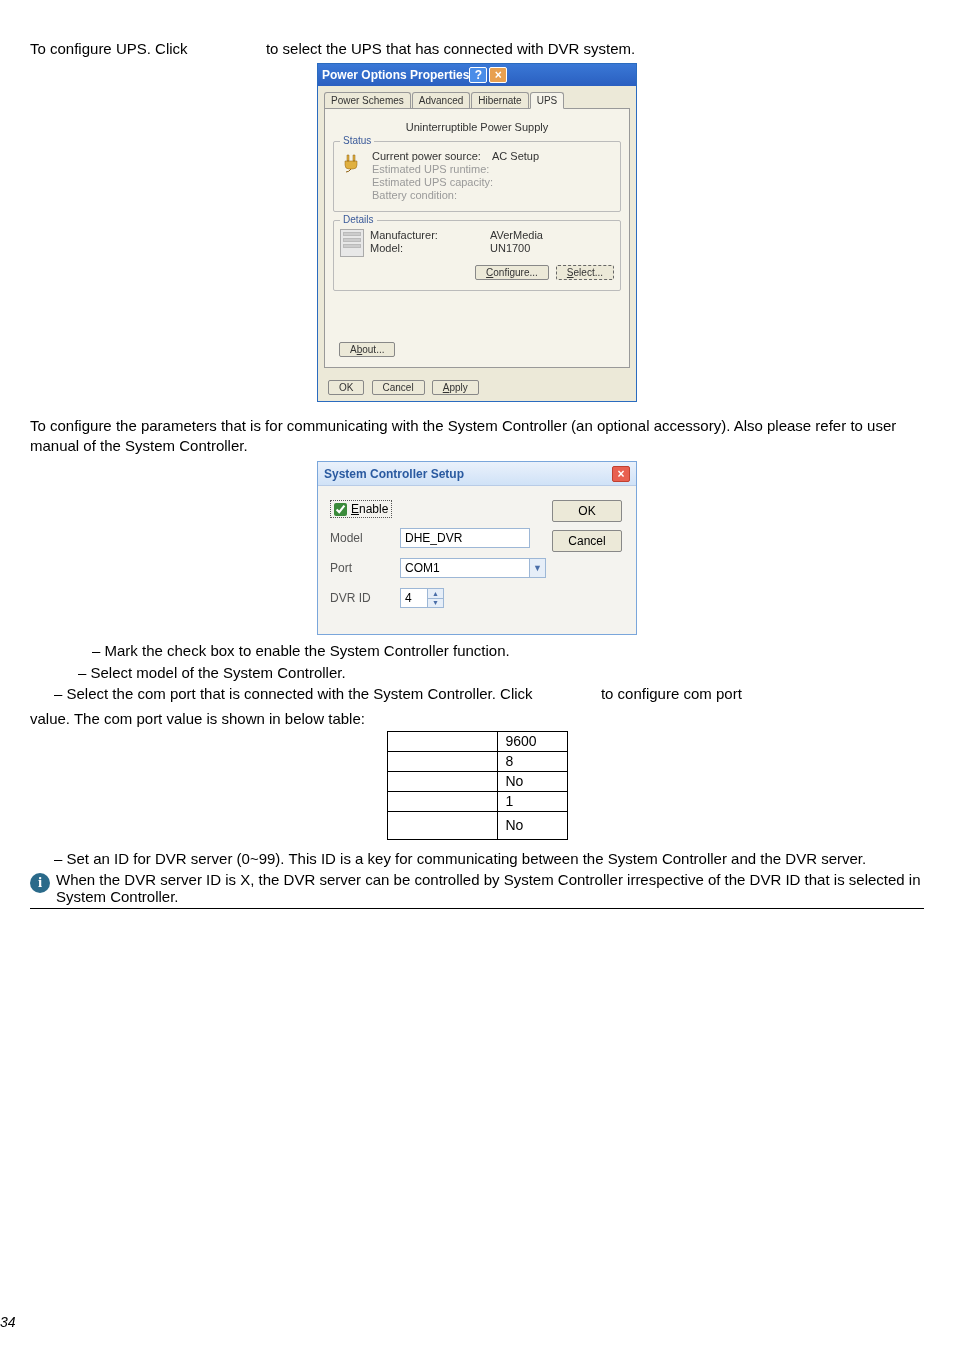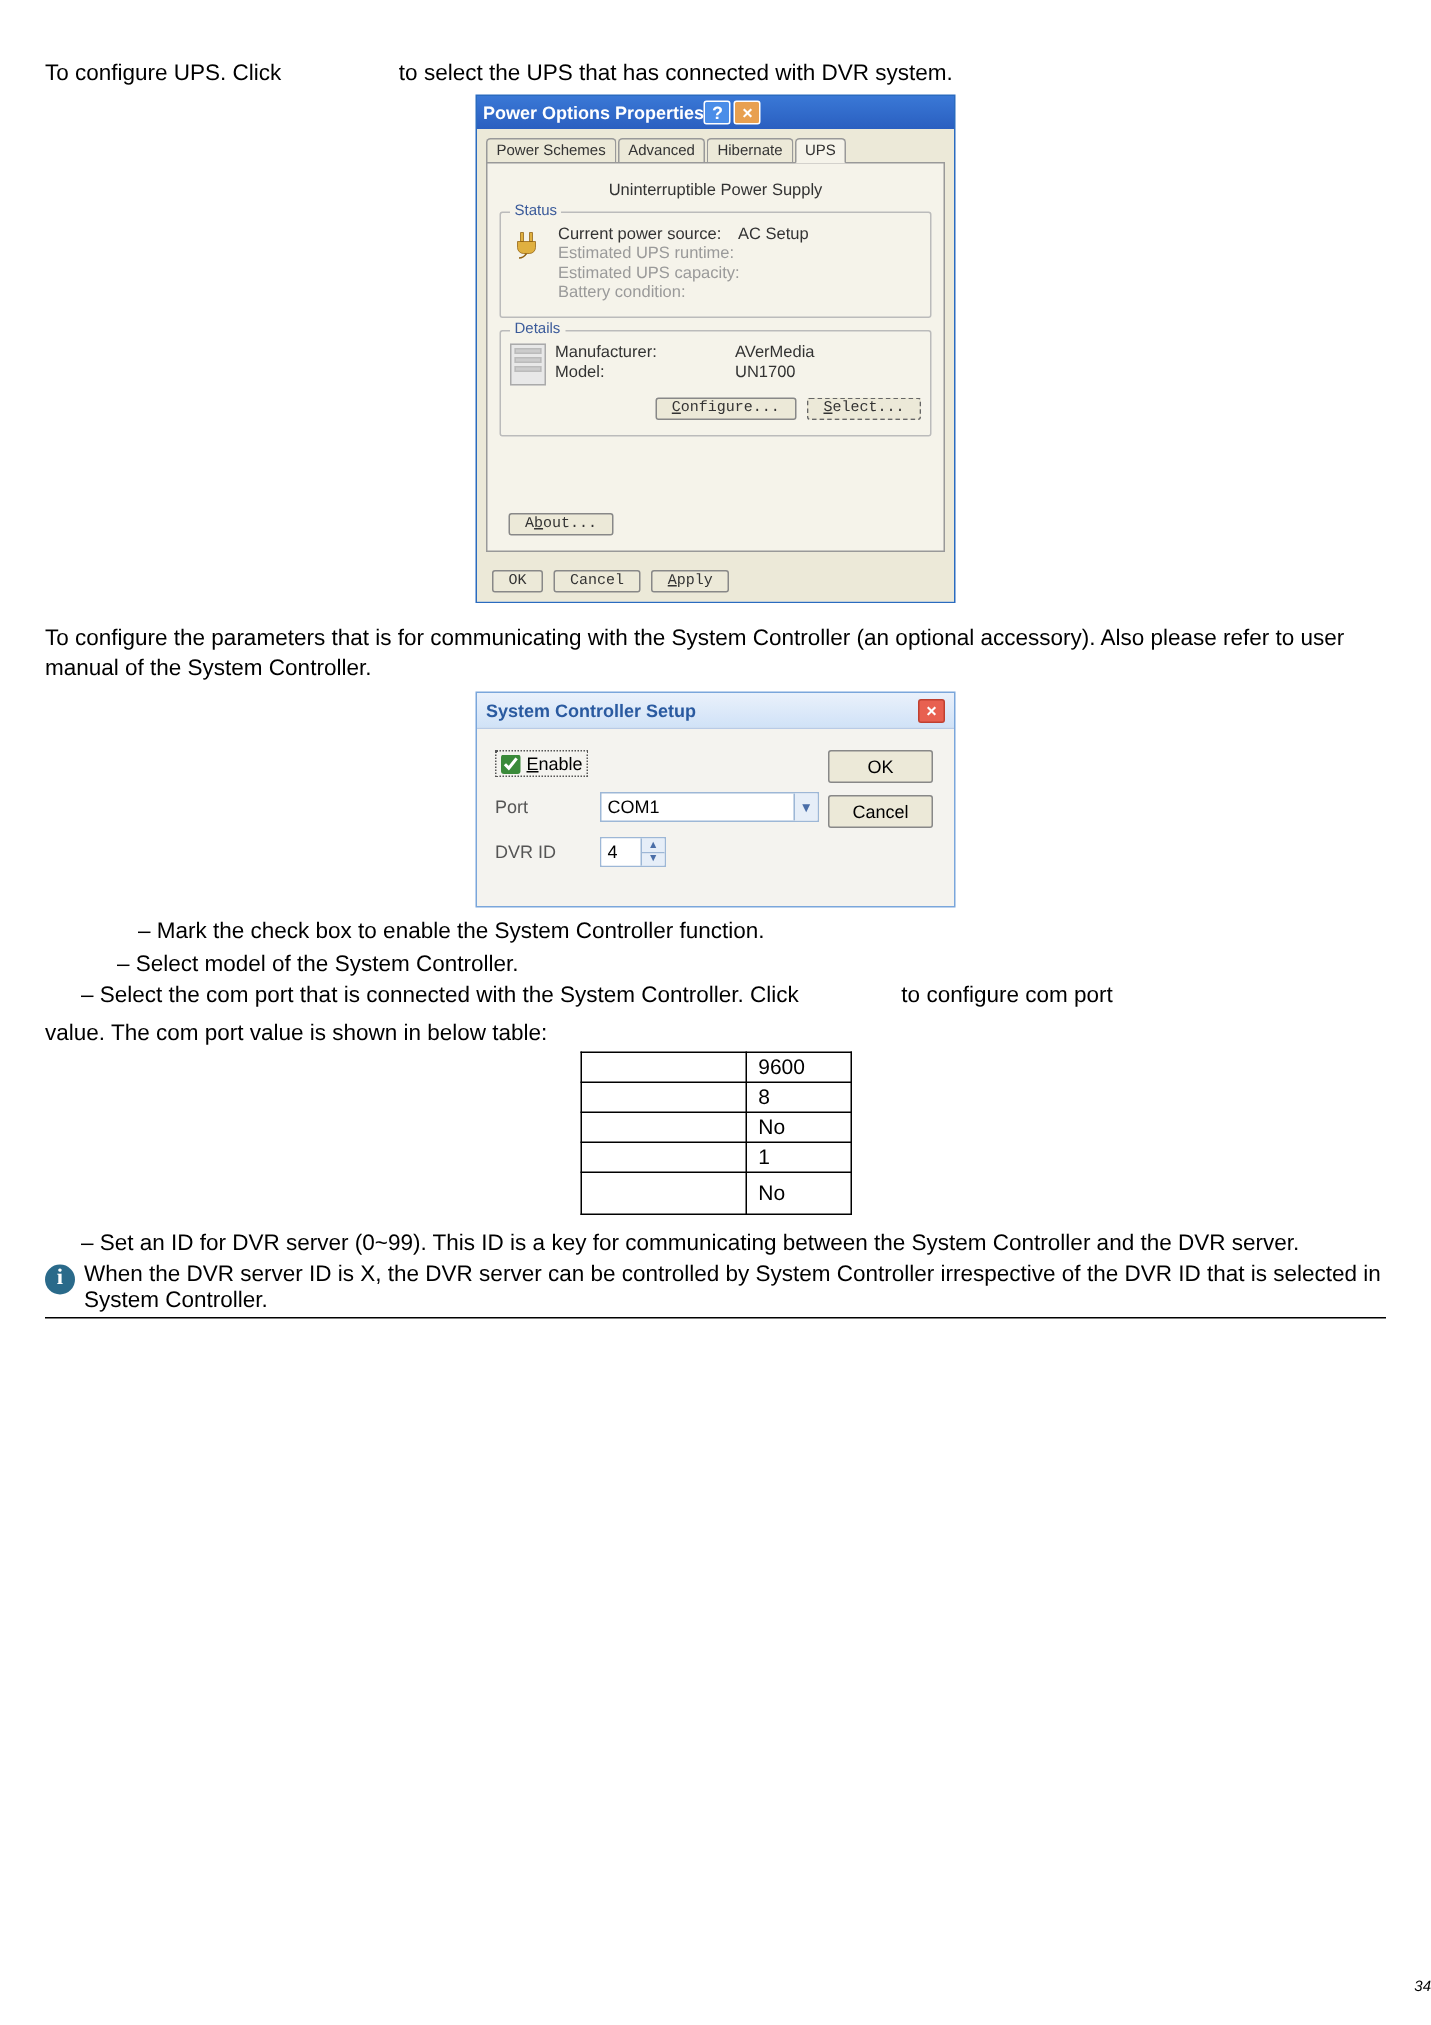--- a/index.html
+++ b/index.html
@@ -88,21 +88,21 @@
   .label-col { display: flex; flex-direction: column; gap: 1px; }
   .kv { display: flex; }
   .kv .k { width: 120px; }
   .btn-row { text-align: right; margin-top: 8px; }
   .winbtn {
     border: 1px solid #888;
     background: #ece9d8;
     padding: 1px 10px;
     border-radius: 2px;
     font-size: 10px;
-    font-family: Liberation Mono, monospace;
+    font-family: Liberation Sans, sans-serif;
     margin-left: 4px;
     display: inline-block;
   }
   .winbtn.dashed { border: 1px dashed #666; }
   .about-btn { position: absolute; bottom: 10px; left: 10px; }
   .ok-row {
     background: #ece9d8;
     padding: 6px;
     text-align: left;
     border-top: 0;
@@ -236,22 +236,22 @@
     display: flex; align-items: center; justify-content: center;
     font-weight: bold;
     font-family: serif;
     flex-shrink: 0;
     margin-top: 2px;
   }
   .pagenum {
     position: absolute;
     bottom: 20px;
     left: 0; right: 0;
-    text-align: right;
-    font-size: 10px;
+    text-align: left;
+    font-size: 14px;
     font-style: italic;
   }
   .server-icon {
     width: 24px; height: 28px;
     border: 1px solid #aaa;
     background: #e8e8e8;
     margin-right: 6px;
     display: flex; flex-direction: column;
     padding: 2px;
   }
@@ -349,20 +349,24 @@
       <div class="sc-btn">OK</div>
       <div class="sc-btn">Cancel</div>
     </div>
     <div class="sc-row">
       <span class="enable-check">
         <input type="checkbox" checked="" style="">
         <span><span class="underlined">E</span>nable</span>
       </span>
     </div>
     <div class="sc-row">
+      <span class="sc-label">Model</span>
+      <input class="sc-input" value="DHE_DVR" style="">
+    </div>
+    <div class="sc-row">
       <span class="sc-label">Port</span>
       <div class="sc-combo">
         <span>COM1</span>
         <div class="sc-combo-btn">▼</div>
       </div>
     </div>
     <div class="sc-row">
       <span class="sc-label">DVR ID</span>
       <div class="sc-spinner">
         <input value="4" style="">

